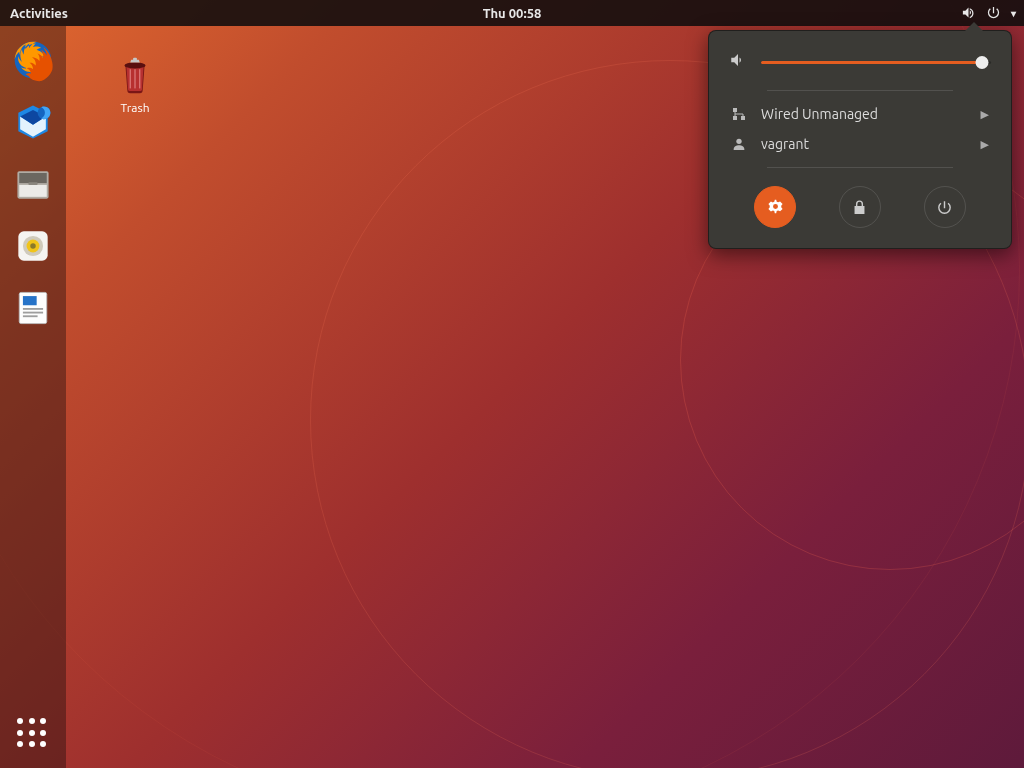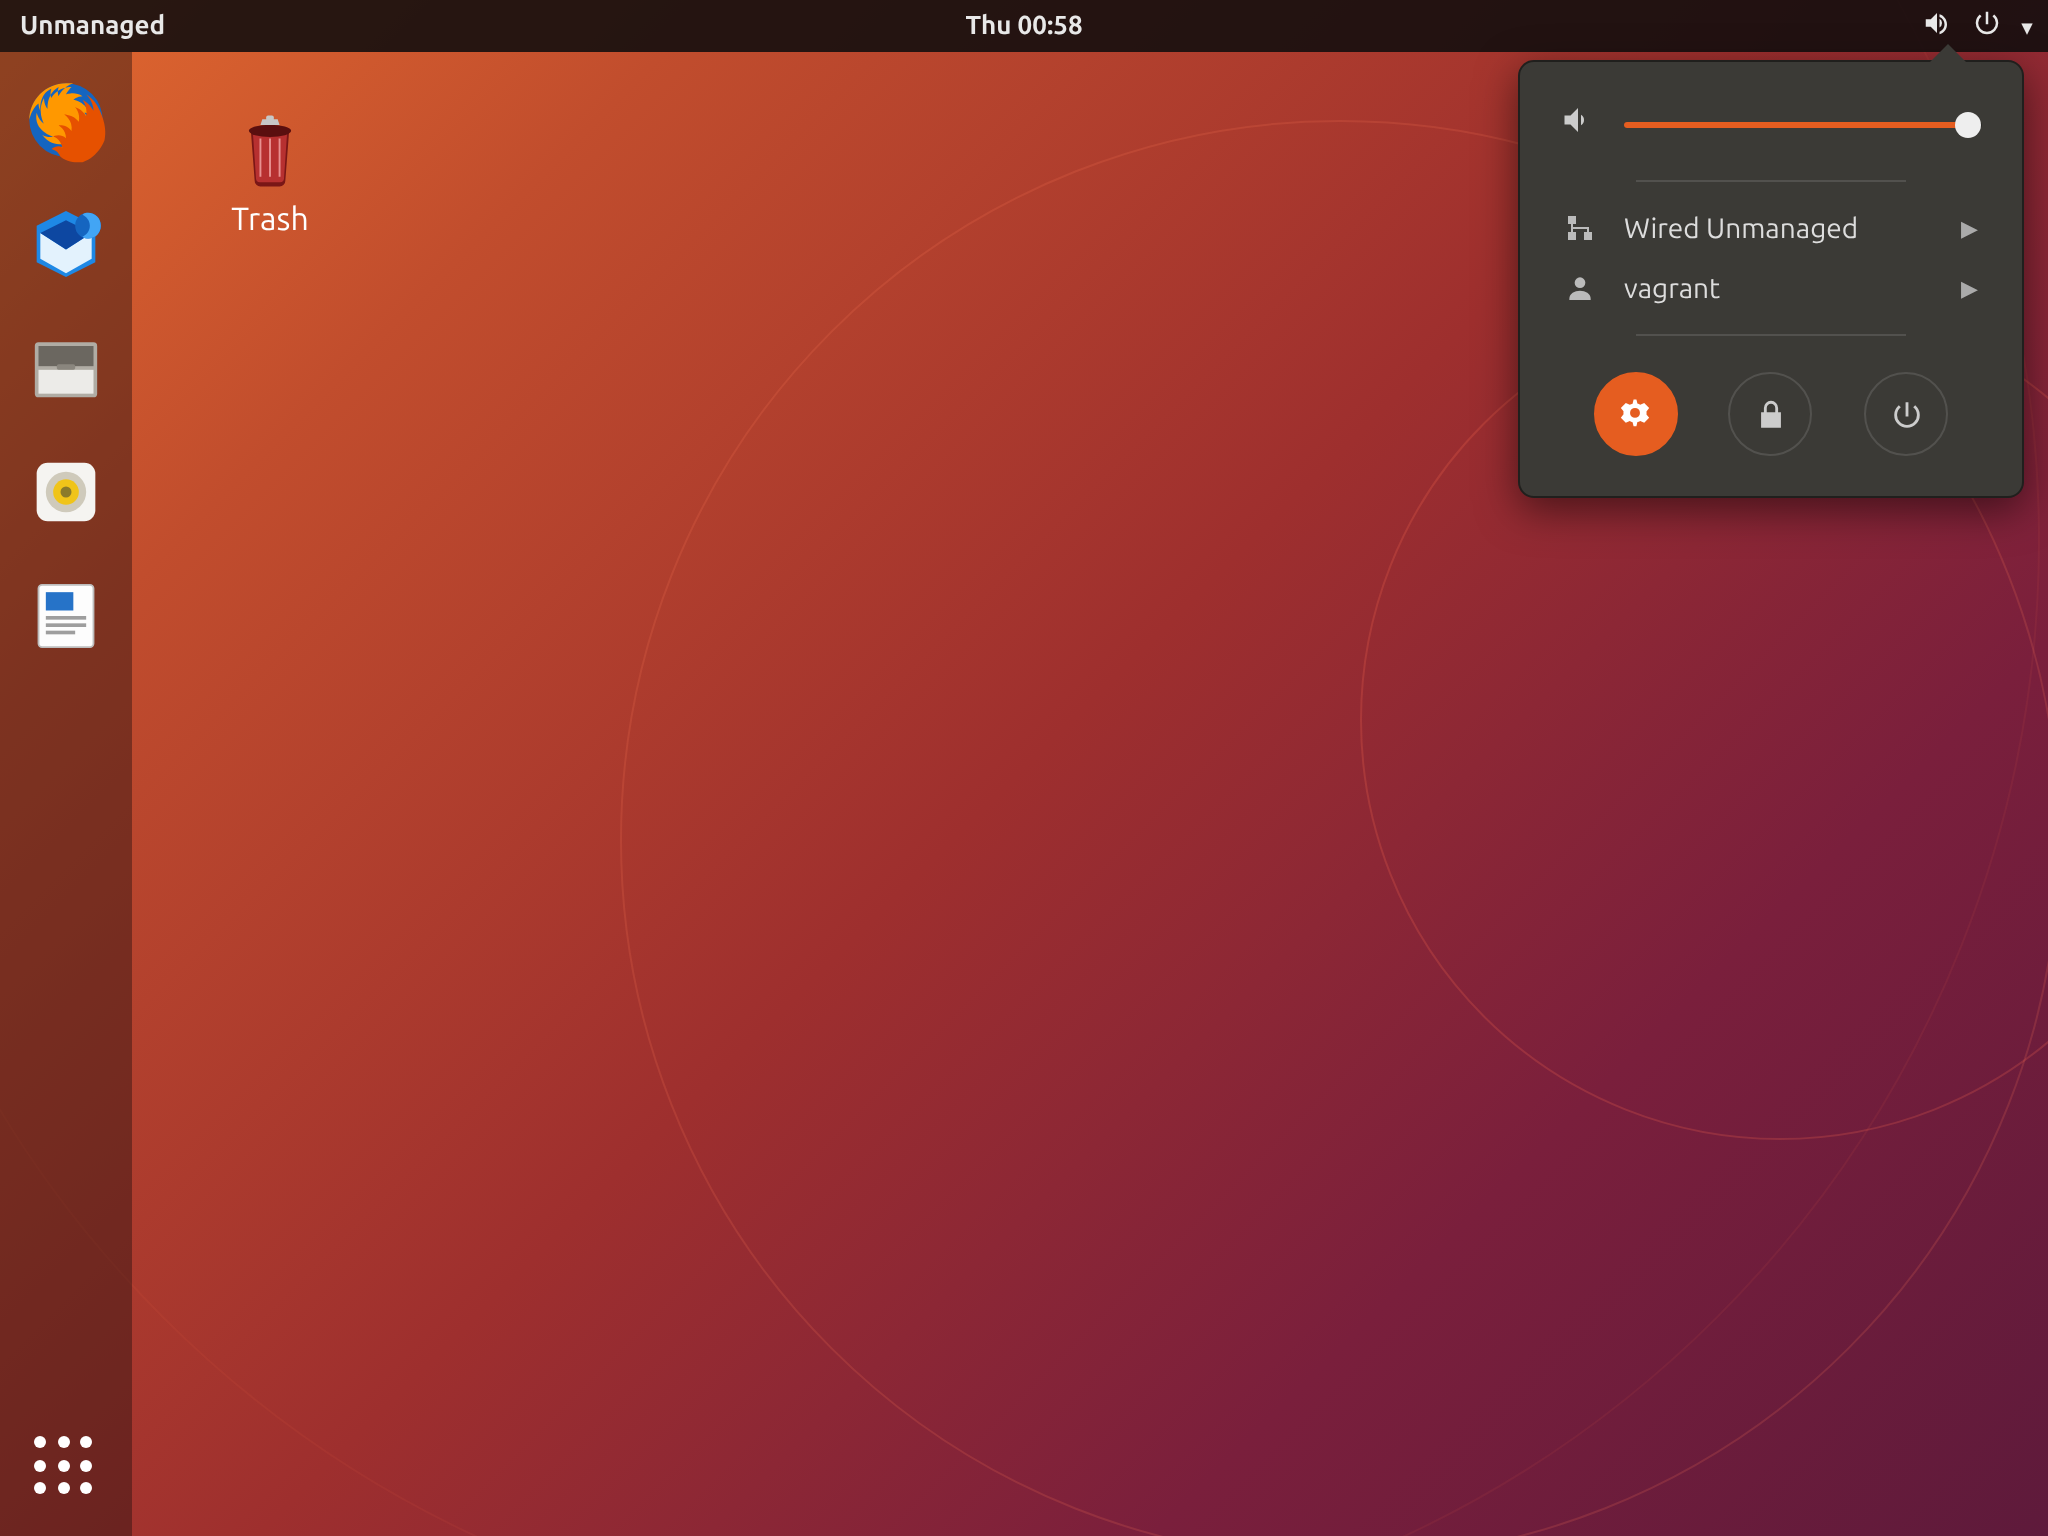--- a/index.html
+++ b/index.html
@@ -48,27 +48,27 @@
 .apps-grid {
   position: absolute; bottom: 18px; width: 32px; height: 32px;
   display: grid; grid-template-columns: repeat(3,1fr); grid-template-rows: repeat(3,1fr);
   gap: 3px; cursor: pointer;
 }
 .apps-grid span { background: #fff; border-radius: 50%; width: 6px; height: 6px; }
 
 
 .desktop-icon {
   position: absolute; width: 70px; text-align: center;
-  color: #fff; font-size: 16px; cursor: pointer;
+  color: #fff; font-size: 12px; cursor: pointer;
 }
 .desktop-icon .ic { width: 46px; height: 46px; margin: 0 auto 3px; }
 
 
 .system-menu {
-  position: absolute; top: 30px; right: 12px; width: 253px;
+  position: absolute; top: 30px; right: 12px; width: 304px;
   background: #3b3a36; border-radius: 8px;
   border: 1px solid rgba(0,0,0,0.45);
   box-shadow: 0 6px 20px rgba(0,0,0,0.5);
   color: #ddd; font-size: 14px; z-index: 30;
   padding: 18px 18px 16px;
 }
 .system-menu::before {
   content: ""; position: absolute; top: -9px; right: 28px;
   border-left: 9px solid transparent; border-right: 9px solid transparent;
   border-bottom: 9px solid #3b3a36;
@@ -95,21 +95,21 @@
 .action-btn.accent svg { fill: #fff; }
 </style>
 </head>
 <body>
 
 <div class="bg-swirl sw3"></div>
 <div class="bg-swirl sw1"></div>
 <div class="bg-swirl sw2"></div>
 
 <div class="topbar">
-  <div>Unmanaged</div>
+  <div>Activities</div>
   <div class="clock">Thu 00:58</div>
   <div class="tray">
     <span>
       <svg viewBox="0 0 24 24">
           <path d="M3 9v6h4l5 5V4L7 9H3zm13 3a4 4 0 0 0-2-3.5v7A4 4 0 0 0 16 12zm-2-7v2.1c2.3.8 4 3 4 5.9s-1.7 5.1-4 5.9V21c3.4-.9 6-4 6-7.9S17.4 5.9 14 5z"></path>
         </svg>
     </span>
     <span>
       <svg viewBox="0 0 24 24">
           <path d="M13 3h-2v10h2V3zm4.8 2.2l-1.4 1.4A7 7 0 1 1 7.6 6.6L6.2 5.2a9 9 0 1 0 11.6 0z"></path>

